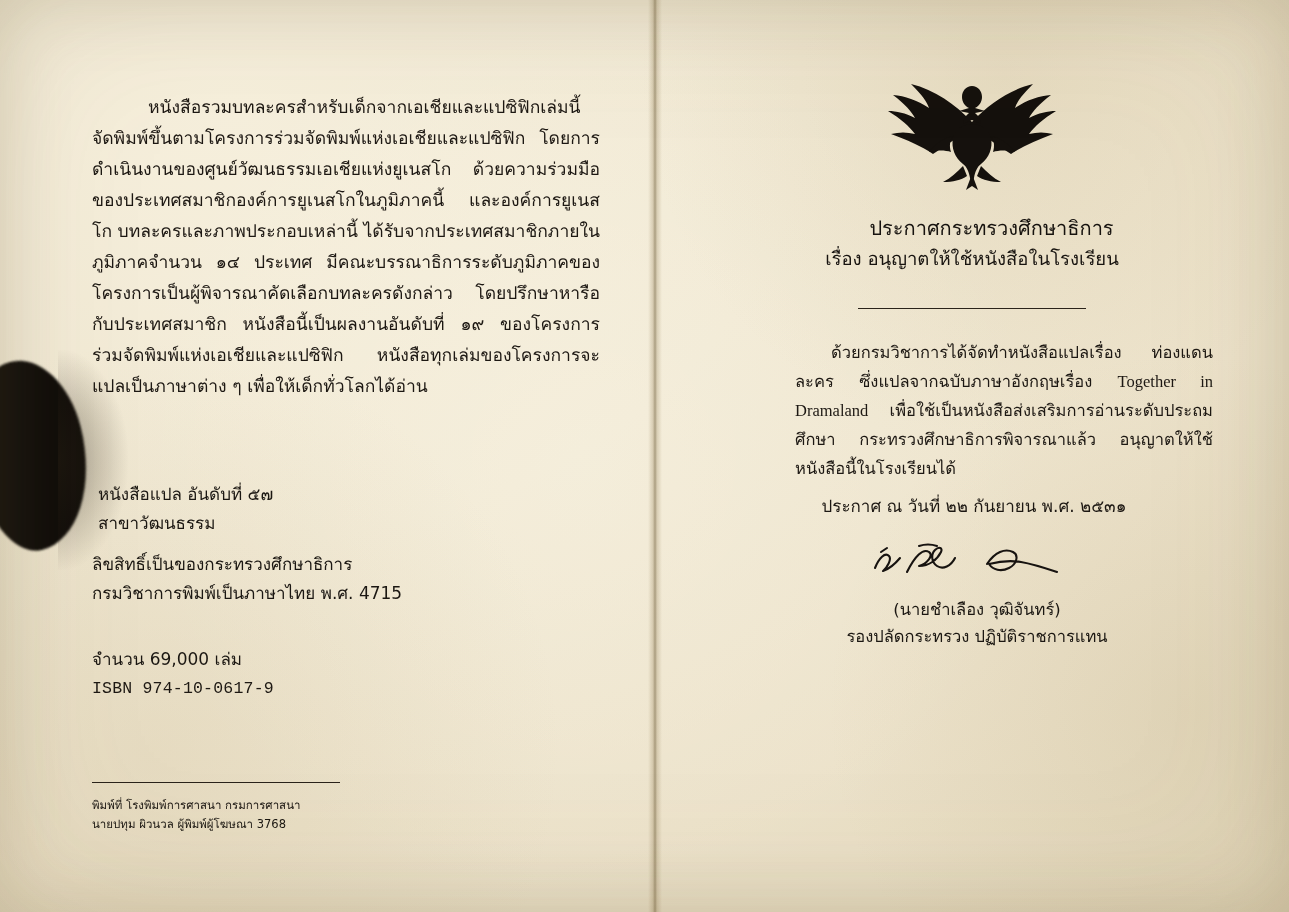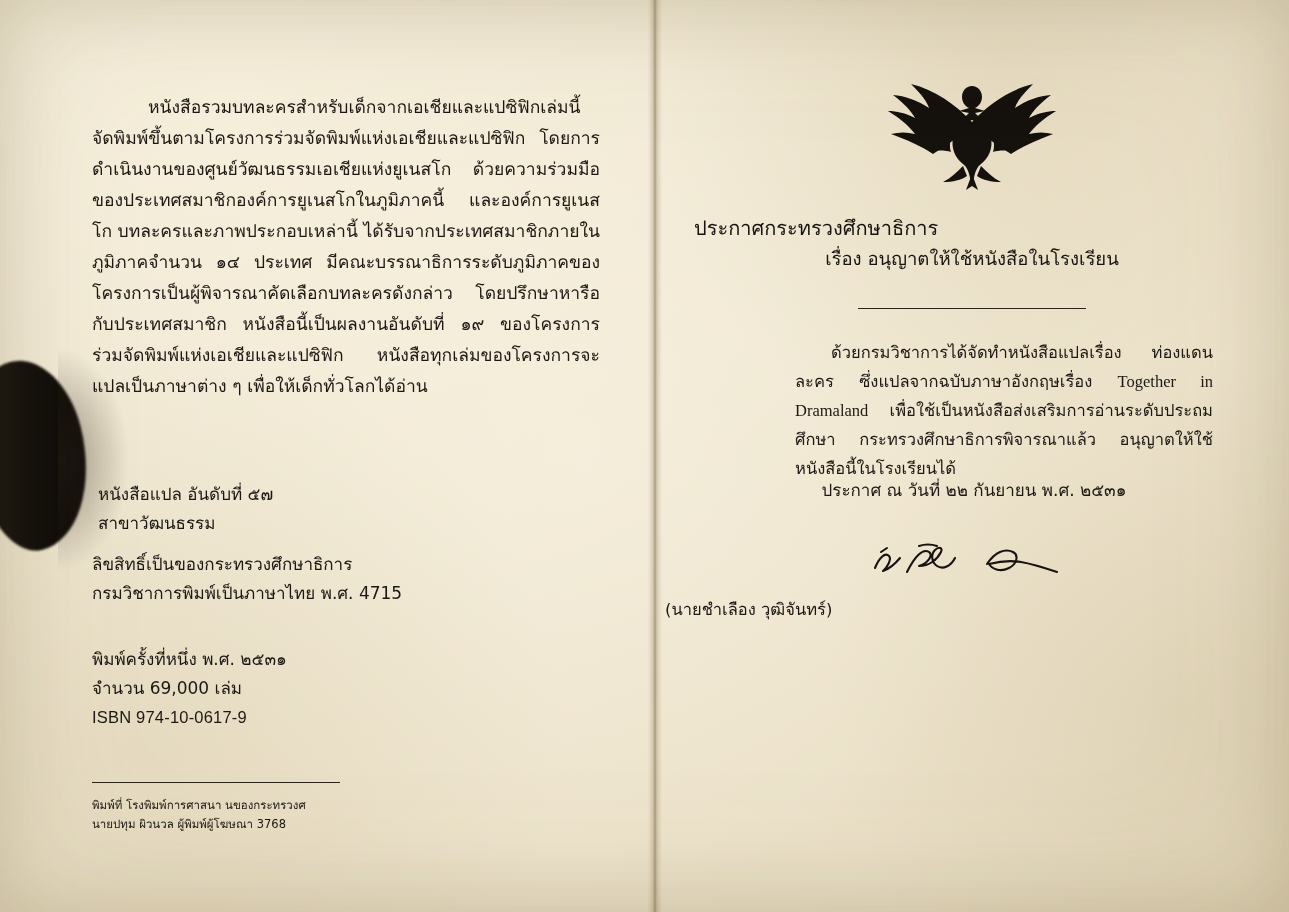--- a/index.html
+++ b/index.html
@@ -120,21 +120,21 @@
   }
   .printing-block {
     position: absolute;
     left: 92px;
     top: 645px;
     font-size: 17px;
     line-height: 29px;
     color: #1d1813;
   }
   .isbn {
-    font-family: Liberation Sans, sans-serif;
+    font-family: Liberation Mono, monospace;
     font-size: 16.5px;
     letter-spacing: 0.2px;
   }
   .rule {
     position: absolute;
     left: 92px;
     top: 782px;
     width: 248px;
     height: 0;
     border-top: 1.4px solid #2a231a;
@@ -155,20 +155,21 @@
     transform: translateX(-50%);
     top: 78px;
     width: 190px;
     height: 116px;
   }
   .announce-title {
     position: absolute;
     left: 0;
     right: 0;
     top: 212px;
+    text-align: center;
     font-size: 20px;
     line-height: 32px;
     color: #17130f;
     padding-left: 39px;
   }
   .announce-subtitle {
     position: absolute;
     left: 0;
     right: 0;
     top: 244px;
@@ -197,39 +198,40 @@
     text-indent: 36px;
     text-align: justify;
   }
   .latin {
     font-family: "Liberation Serif", serif;
   }
   .date-line {
     position: absolute;
     left: 0;
     right: 0;
-    top: 476px;
+    top: 492px;
     text-align: center;
     font-size: 17px;
     color: #1d1813;
     padding-left: 4px;
   }
   .signature {
     position: absolute;
     left: 50%;
     transform: translateX(-50%);
     top: 538px;
     width: 210px;
     height: 54px;
   }
   .signer-block {
     position: absolute;
     left: 0;
     right: 0;
     top: 596px;
+    text-align: center;
     font-size: 16.5px;
     line-height: 27px;
     color: #1d1813;
     padding-left: 10px;
   }
 </style>
 </head>
 <body>
 
 <div class="page">
@@ -244,29 +246,28 @@
       <div class="thai">หนังสือแปล  อันดับที่ ๕๗</div>
       <div class="thai">สาขาวัฒนธรรม</div>
     </div>
 
     <div class="copyright-block">
       <div class="thai">ลิขสิทธิ์เป็นของกระทรวงศึกษาธิการ</div>
       <div class="thai">กรมวิชาการพิมพ์เป็นภาษาไทย พ.ศ. 4715</div>
     </div>
 
     <div class="printing-block">
-      <div class="thai">พิมพ์ครั้งที่หนึ่ง พ.ศ. ๒๕๓๑</div>
       <div class="thai">จำนวน 69,000 เล่ม</div>
       <div class="isbn">ISBN 974-10-0617-9</div>
     </div>
 
     <div class="rule"></div>
 
     <div class="printer-block">
-      <div class="thai">พิมพ์ที่ โรงพิมพ์การศาสนา นของกระทรวงศ</div>
+      <div class="thai">พิมพ์ที่ โรงพิมพ์การศาสนา กรมการศาสนา</div>
       <div class="thai">นายปทุม ผิวนวล ผู้พิมพ์ผู้โฆษณา 3768</div>
     </div>
   </div>
 
   <div class="right-page">
 
     <svg class="emblem" viewBox="0 0 190 116">
       <g fill="#15110d">
 
         <path d="M95 44 C78 26 58 12 34 6 C46 18 50 24 52 30 C40 22 28 18 16 17 C28 26 34 33 38 40 C28 35 20 33 11 33 C24 41 32 48 38 56 C30 54 22 54 14 56 C30 62 44 68 56 76 C68 68 82 58 95 52 Z"></path>
@@ -303,20 +304,21 @@
         <path d="M8 30 C12 20 18 14 22 18 C25 21 20 30 16 33 C22 31 28 26 33 20"></path>
         <path d="M14 14 L20 10"></path>
         <path d="M40 34 C48 18 56 10 62 14 C67 17 60 26 52 28 C62 28 70 22 74 14 C76 10 72 8 68 12 C64 16 64 24 70 28 C76 32 84 28 88 20"></path>
         <path d="M52 8 C58 6 64 6 70 8"></path>
         <path d="M120 26 C128 14 138 10 146 14 C152 17 150 26 142 30 C134 34 126 32 122 26 C130 24 142 22 154 24 C166 26 178 30 190 34"></path>
       </g>
     </svg>
 
     <div class="signer-block">
       <div class="thai">(นายชำเลือง วุฒิจันทร์)</div>
+      <div class="thai">รองปลัดกระทรวง ปฏิบัติราชการแทน</div>
     </div>
   </div>
 
   <div class="gutter"></div>
   <div class="thumb"></div>
   <div class="thumb-shadow"></div>
   <div class="edge-shade"></div>
 </div>
 
 </body></html>

